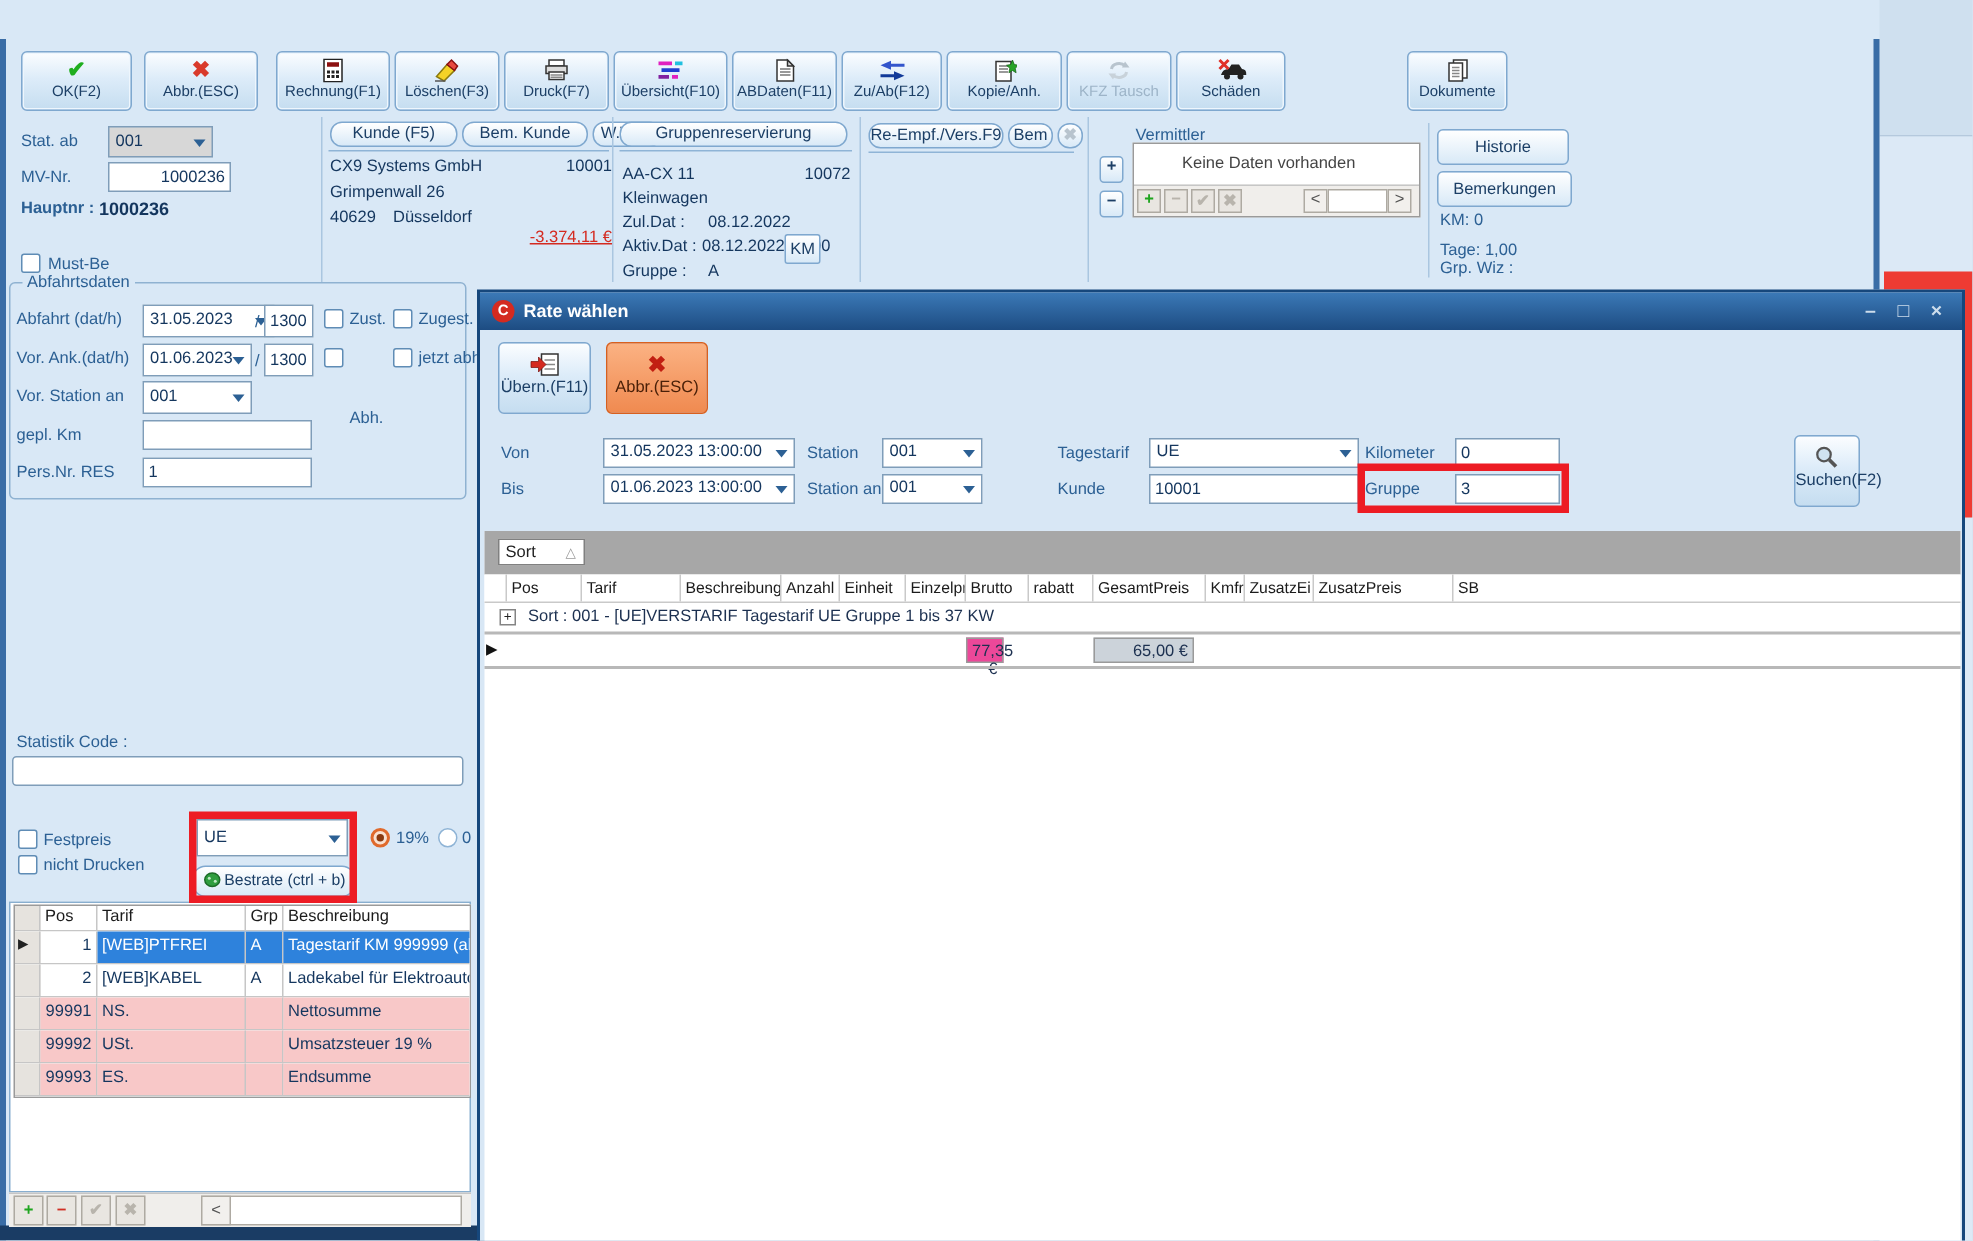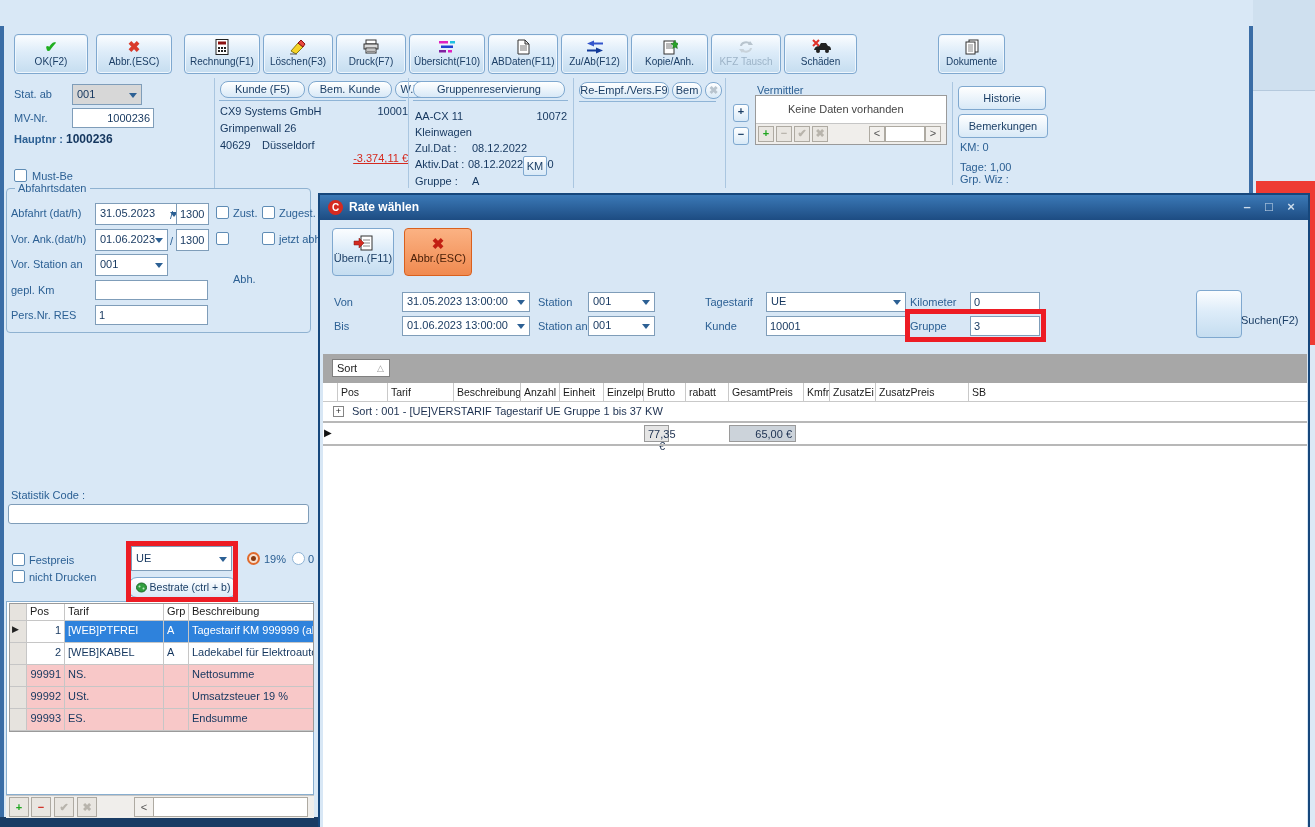--- a/index.html
+++ b/index.html
@@ -531,21 +531,21 @@
     <span class="cv" style="padding-top:2px;">UE</span>
     <span class="ca"></span>
   </div>
   <span class="lbl" style="left:385px;top:125px;">Kunde</span>
   <input class="txt" style="left: 446px; top: 121px; width: 140px; height: 20px;" value="10001">
   <span class="lbl" style="left:590px;top:101px;">Kilometer</span>
   <input class="txt" style="left: 650px; top: 97px; width: 70px; height: 20px;" value="0">
   <span class="lbl" style="left:590px;top:125px;">Gruppe</span>
   <input class="txt" style="left: 650px; top: 121px; width: 70px; height: 20px;" value="3">
 
-  <div class="dlg-btn" style="left:876px;top:95px;width:44px;height:48px;padding-left:44px;">
+  <div class="dlg-btn" style="left:876px;top:95px;width:44px;height:48px;">
     <span class="ic">
         <svg width="18" height="18">
           <circle cx="7" cy="7" r="4.5" fill="#cfe2f0" stroke="#555" stroke-width="1.5"></circle>
           <line x1="10.5" y1="10.5" x2="15" y2="15" stroke="#555" stroke-width="2.5"></line>
         </svg>
       </span>
     <span class="lb">Suchen(F2)</span>
   </div>
 
   <div class="dtable-area">
@@ -571,21 +571,21 @@
       <div style="width:93px;flex:none;">ZusatzPreis</div>
       <div style="flex:1;border-right:none;">SB</div>
     </div>
     <div class="dgrow">
       <span class="expand-box">+</span>
       <span class="gtxt">Sort : 001 - [UE]VERSTARIF Tagestarif UE Gruppe 1 bis 37 KW</span>
     </div>
     <div class="dsep" style="top:67px;"></div>
     <div class="drow">
       <span class="ptr">▶</span>
-      <div class="cellbox" style="left:321px;width:25px;background:#e5e5e5;">77,35 €</div>
+      <div class="cellbox" style="left:321px;width:25px;background:#ec4899;">77,35 €</div>
       <div class="cellbox" style="left:406px;width:67px;background:#ccd3da;">65,00 €</div>
     </div>
     <div class="dsep" style="top:90px;"></div>
   </div>
 </div>
 
 <div class="red-rect" style="left:905px;top:309px;width:141px;height:33px;"></div>
 <div class="red-rect" style="left:126px;top:541px;width:112px;height:61px;"></div>
 
 </body></html>

